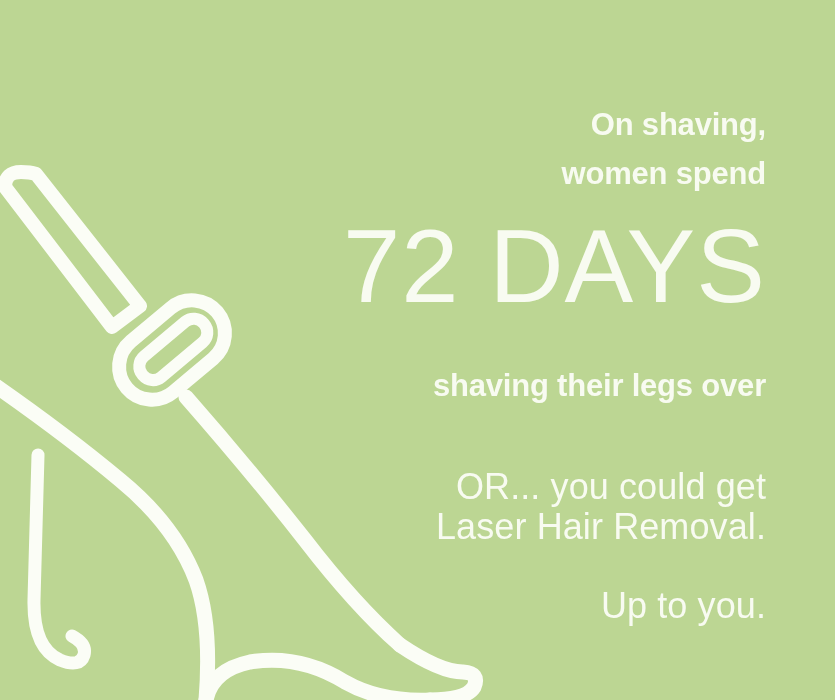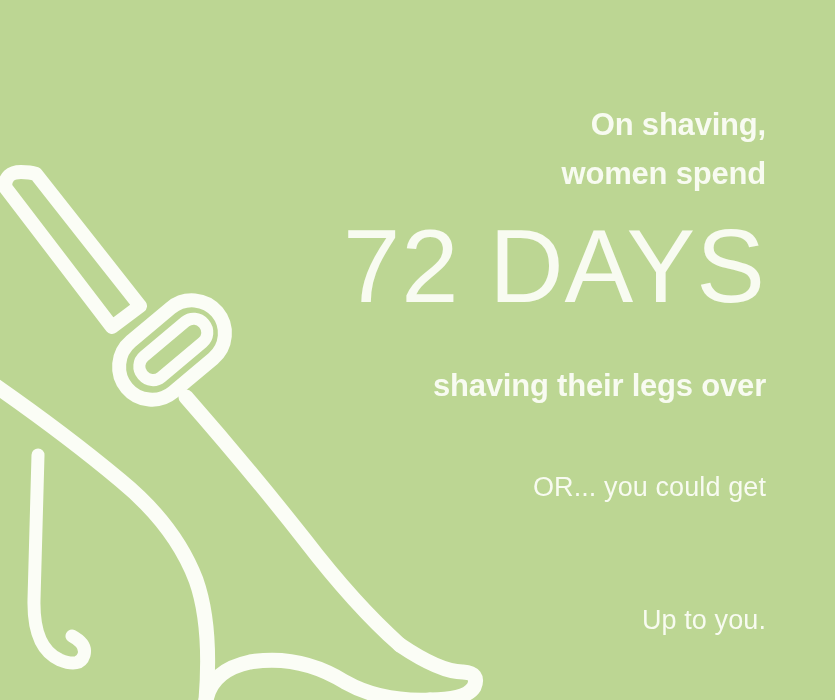--- a/index.html
+++ b/index.html
@@ -63,29 +63,29 @@
   .subhead {
     font-size: 31px;
     font-weight: 700;
     letter-spacing: -0.2px;
     line-height: 51px;
   }
   #subhead-line-1 { top: 320px; margin-top: 40px; }
   #subhead-line-2 { top: 387px; }
 
   .footer {
-    font-size: 27px;
+    font-size: 36px;
     font-weight: 300;
     letter-spacing: 0.1px;
     line-height: 40px;
     margin-left: 31px;
   }
   #footer-line-1 { top: 467px; }
   #footer-line-2 { top: 507px; }
-  #footer-line-3 { top: 600px; }
+  #footer-line-3 { top: 586px; }
 </style>
 </head>
 <body>
 
 <div id="poster" style="background: rgb(188, 214, 147);">
 
   <svg id="illustration" viewBox="0 0 835 700" aria-hidden="true">
     <g fill="none" stroke="#fbfdf6" stroke-linecap="round" stroke-linejoin="round">
 
       <path d="M 38 455 L 34 600 Q 33 648 60 660 Q 80 668 84 655 Q 87 644 72 636" stroke-width="13"></path>
@@ -121,16 +121,17 @@
 
   <div id="copy">
     <div class="line kicker" id="kicker-line-1" style="color: rgb(248, 251, 241);">On shaving,</div>
     <div class="line kicker" id="kicker-line-2" style="color: rgb(248, 251, 241);">women spend</div>
 
     <div class="line headline" id="headline" style="color: rgb(248, 251, 241);">72 DAYS</div>
 
     <div class="line subhead" id="subhead-line-1" style="color: rgb(248, 251, 241);">shaving their legs over</div>
 
     <div class="line footer" id="footer-line-1" style="color: rgb(248, 251, 241);">OR... you could get</div>
+    <div class="line footer" id="footer-line-2" style="color: rgb(248, 251, 241);">Laser Hair Removal.</div>
     <div class="line footer" id="footer-line-3" style="color: rgb(248, 251, 241);">Up to you.</div>
   </div>
 
 </div>
 
 </body></html>

